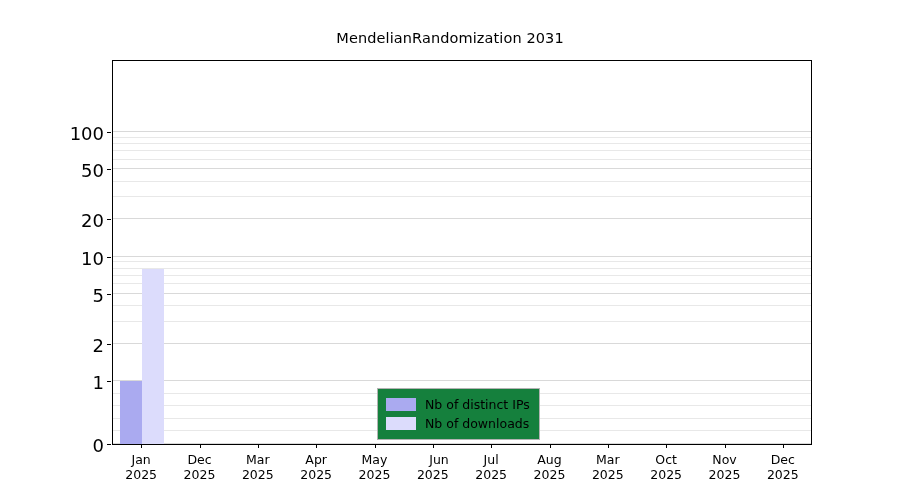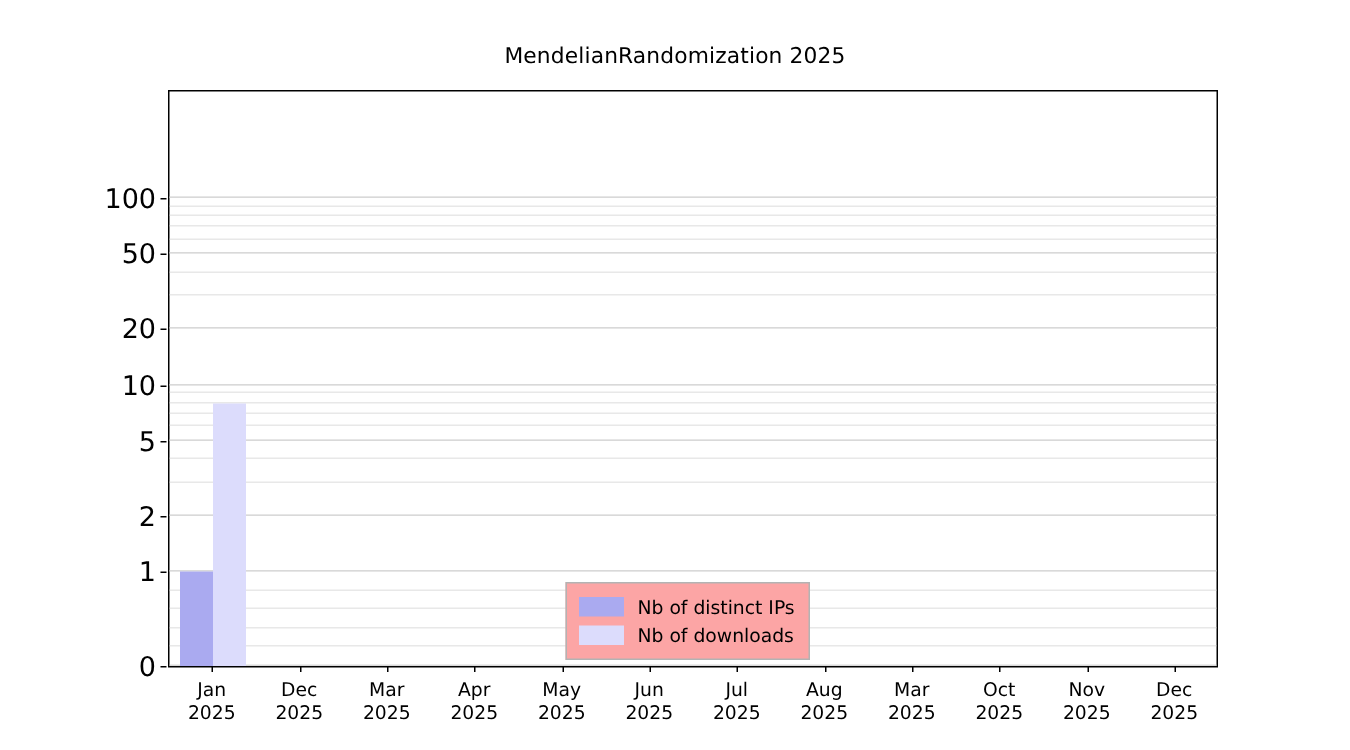--- a/index.html
+++ b/index.html
@@ -116,21 +116,21 @@
     top: 444px;
     width: 700px;
     height: 5px;
   }
   
   #legend {
     position: absolute;
     left: 377px;
     top: 388px;
     border: 1px solid #b3b3b3;
-    background: #fca5a5;
+    background: #15803d;
     padding: 6px 9px 6px 8px;
     box-sizing: border-box;
   }
   .legend-row {
     display: flex;
     align-items: center;
     height: 19px;
   }
   .legend-swatch {
     width: 30px;
@@ -142,21 +142,21 @@
     font-size: 12.5px;
     color: #000000;
     white-space: nowrap;
   }
 </style>
 </head>
 <body>
 
 <div id="chart-root">
 
-  <div id="chart-title">MendelianRandomization 2025</div>
+  <div id="chart-title">MendelianRandomization 2031</div>
 
   <div id="plot-area">
     <div id="gridlines">
         <div class="gridline" style="bottom: 62.986px;"></div>
         <div class="gridline" style="bottom: 100.467px;"></div>
         <div class="gridline" style="bottom: 122.392px;"></div>
         <div class="gridline" style="bottom: 137.948px;"></div>
         <div class="gridline" style="bottom: 150.014px;"></div>
         <div class="gridline" style="bottom: 159.873px;"></div>
         <div class="gridline" style="bottom: 168.208px;"></div>
@@ -240,21 +240,21 @@
         <div>2025</div>
       </div>
       <div class="xtick-group" style="left: 204.167px; top: 4px;">
         <div>Apr</div>
         <div>2025</div>
       </div>
       <div class="xtick-group" style="left: 262.5px; top: 4px;">
         <div>May</div>
         <div>2025</div>
       </div>
-      <div class="xtick-group" style="left: 320.833px; top: 4px;">
+      <div class="xtick-group" style="left: 320.833px; top: 4px; text-align: right;">
         <div>Jun</div>
         <div>2025</div>
       </div>
       <div class="xtick-group" style="left: 379.167px; top: 4px;">
         <div>Jul</div>
         <div>2025</div>
       </div>
       <div class="xtick-group" style="left: 437.5px; top: 4px;">
         <div>Aug</div>
         <div>2025</div>

